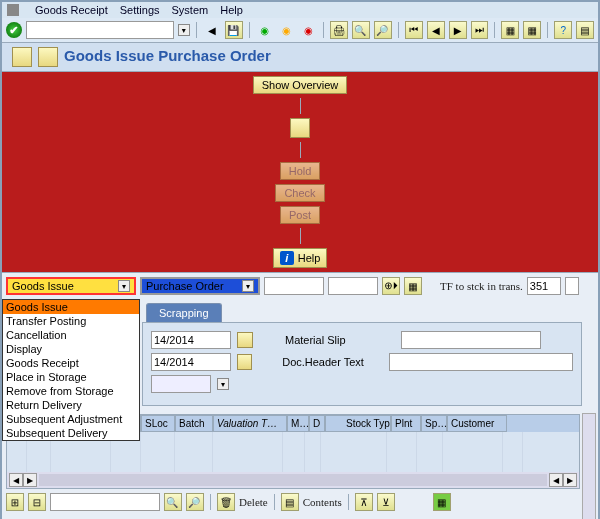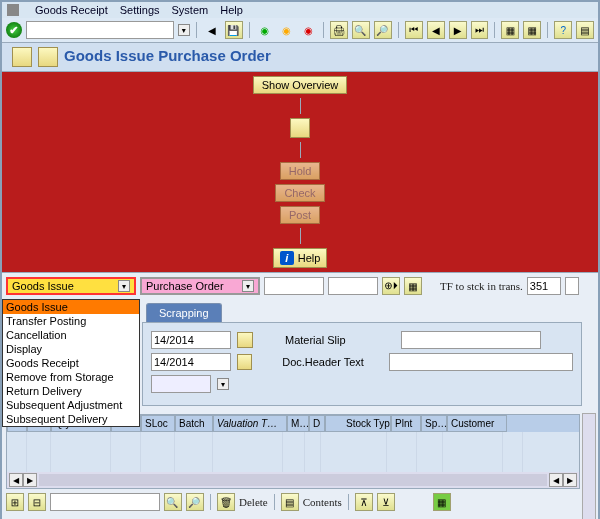--- a/index.html
+++ b/index.html
@@ -116,40 +116,41 @@
       <span>Help</span>
     </span>
   </div>
 
   <div class="content">
     <div class="selrow">
       <span class="selbox">
         <span>Goods Issue</span>
         <span class="ddarrow">▾</span>
       </span>
-      <span class="selbox" style="border-color:#999;background:#f9a8d4;width:120px">
+      <span class="selbox" style="border-color:#999;background:#1d4ed8;width:120px">
         <span>Purchase Order</span>
         <span class="ddarrow">▾</span>
       </span>
       <input class="poinput" style="">
       <input class="poinput" style="width: 50px;">
       <span class="icon">⊕⏵</span>
       <span class="icon">▦</span>
       <span style="width:10px"></span>
       <span class="lbl">TF to stck in trans.</span>
       <input class="poinput" style="width: 34px;" value="351">
       <input class="poinput" style="width: 14px;">
     </div>
 
     <div class="dropdown" id="ddlist">
         <div class="sel">Goods Issue</div>
         <div>Transfer Posting</div>
         <div>Cancellation</div>
         <div>Display</div>
         <div>Goods Receipt</div>
+        <div>Place in Storage</div>
         <div>Remove from Storage</div>
         <div>Return Delivery</div>
         <div>Subsequent Adjustment</div>
         <div>Subsequent Delivery</div>
       </div>
 
     <div class="tabstrip" style="margin-left:140px">
       <span class="tab active">Scrapping</span>
     </div>
     <div class="panel" style="margin-left:140px;margin-right:16px">

